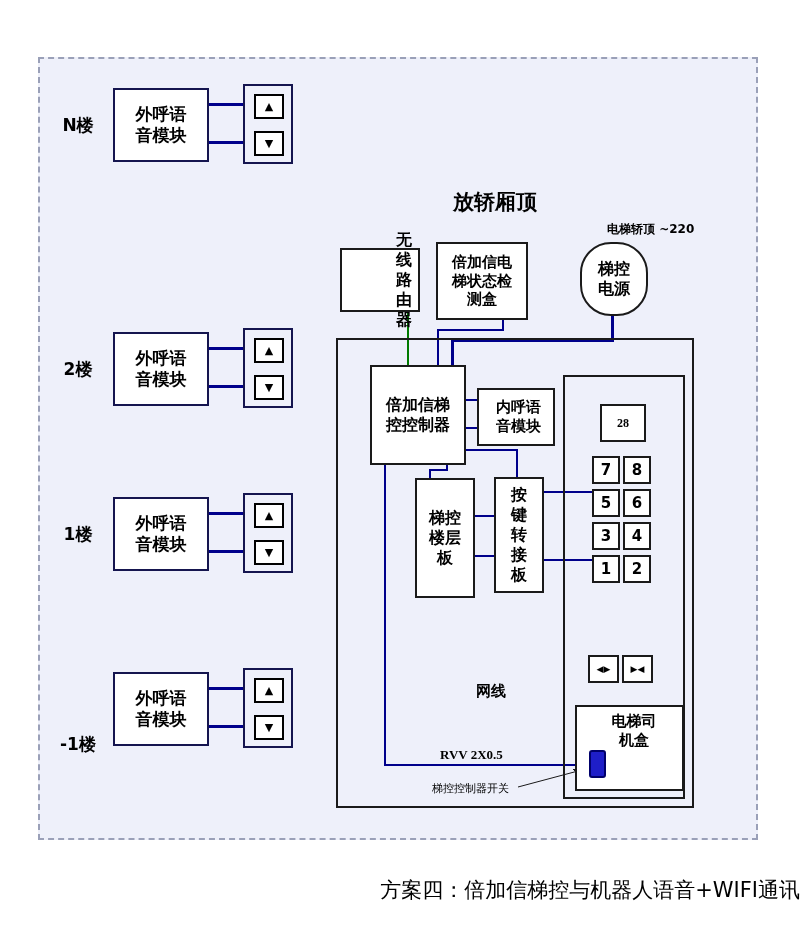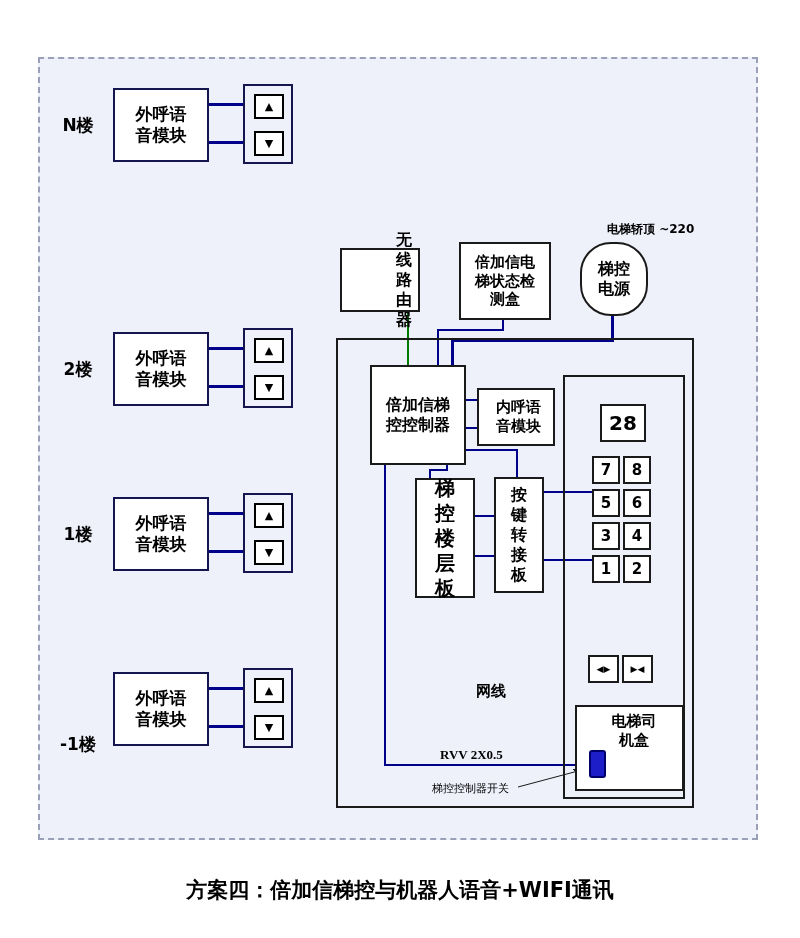--- a/index.html
+++ b/index.html
@@ -38,22 +38,22 @@
   .door-btn{
     position:absolute;z-index:4;width:27px;height:24px;background:#fff;
     border:2px solid #1a1a1a;display:flex;align-items:center;justify-content:center;
     font-size:9px;letter-spacing:0;font-weight:bold;
   }
   .switch{
     position:absolute;z-index:5;left:589px;top:750px;width:13px;height:24px;
     background:#1e1ec8;border:2px solid #00006b;border-radius:3px;
   }
   .caption{
-    position:absolute;left:0;top:876px;width:100%;text-align:center;
-    font-size:21px;font-weight:bold;z-index:3;
+    position:absolute;left:0;top:876px;width:100%;text-align:right;
+    font-size:21px;font-weight:normal;z-index:3;
   }
   .serif{font-family:"Liberation Serif","DejaVu Serif",serif;}
 </style>
 </head>
 <body>
 
 <div id="canvas">
 
   <div class="abs dashed-area"></div>
 
@@ -128,56 +128,57 @@
   </div>
   <div class="box noFill" style="left:243px;top:668px;width:46px;height:76px;">
     <span class="arrow-btn" style="top:8px;">
         <span>▲</span>
       </span>
     <span class="arrow-btn" style="top:45px;">
         <span>▼</span>
       </span>
   </div>
 
+  <div class="txt" style="left:430px;top:188px;width:130px;font-size:21px;text-align:center;">放轿厢顶</div>
 
   <div class="txt" style="left:566px;top:221px;font-size:12px;padding-left:41px;">电梯轿顶 ~220</div>
 
   <div class="box black" style="left:340px;top:248px;width:76px;height:60px;font-size:16px;">
     <div class="wrapTxt" style="width:52px;margin-left:48px;">无线路由器</div>
   </div>
 
-  <div class="box black" style="left:459px;top:242px;width:88px;height:74px;font-size:15px;">
+  <div class="box black" style="left:436px;top:242px;width:88px;height:74px;font-size:15px;">
     <div class="wrapTxt" style="width:64px;">倍加信电梯状态检测盒</div>
   </div>
 
   <div class="box black" style="left:580px;top:242px;width:64px;height:70px;font-size:16px;border-radius:31px;">
     <div class="wrapTxt" style="width:36px;">梯控电源</div>
   </div>
 
   <div class="box black noFill" style="left:336px;top:338px;width:354px;height:466px;"></div>
 
   <div class="box black" style="left:370px;top:365px;width:92px;height:96px;font-size:16px;">
     <div class="wrapTxt" style="width:68px;">倍加信梯控控制器</div>
   </div>
 
   <div class="box black" style="left:477px;top:388px;width:74px;height:54px;font-size:15px;">
     <div class="wrapTxt" style="width:50px;text-align:right;">内呼语音模块</div>
   </div>
 
-  <div class="box black" style="left:415px;top:478px;width:56px;height:116px;font-size:20px;">
+  <div class="box black" style="left:415px;top:478px;width:56px;height:116px;font-size:16px;">
     <div class="wrapTxt" style="width:36px;">梯控楼层板</div>
   </div>
 
   <div class="box black" style="left:494px;top:477px;width:46px;height:112px;font-size:16px;">
     <div class="wrapTxt" style="width:18px;">按键转接板</div>
   </div>
 
   <div class="box black noFill" style="left:563px;top:375px;width:118px;height:420px;"></div>
 
-  <div class="box black" style="left:600px;top:404px;width:42px;height:34px;font-size:20px;">
+  <div class="box black" style="left:600px;top:404px;width:42px;height:34px;font-size:12px;font-family:Liberation Serif, serif;">
     <span>28</span>
   </div>
 
   <div class="num-btn" style="left:592px;top:456px;">
       <span>7</span>
     </div>
   <div class="num-btn" style="left:623px;top:456px;">
       <span>8</span>
     </div>
   <div class="num-btn" style="left:592px;top:489px;">

